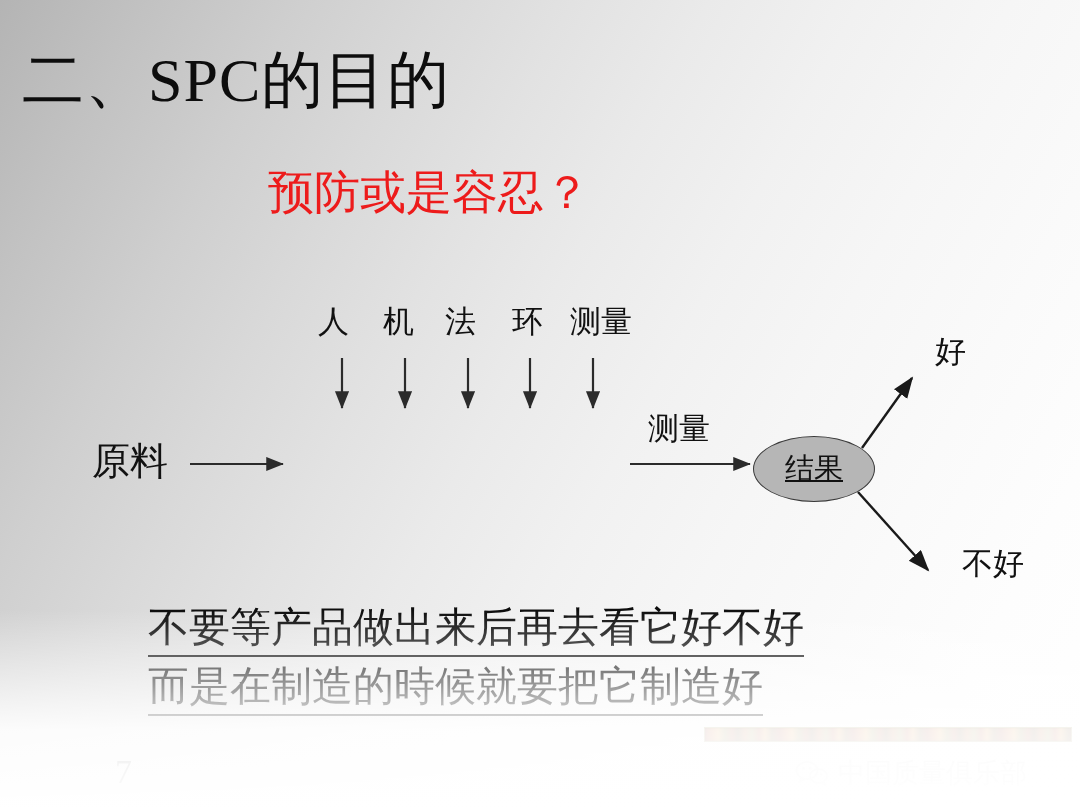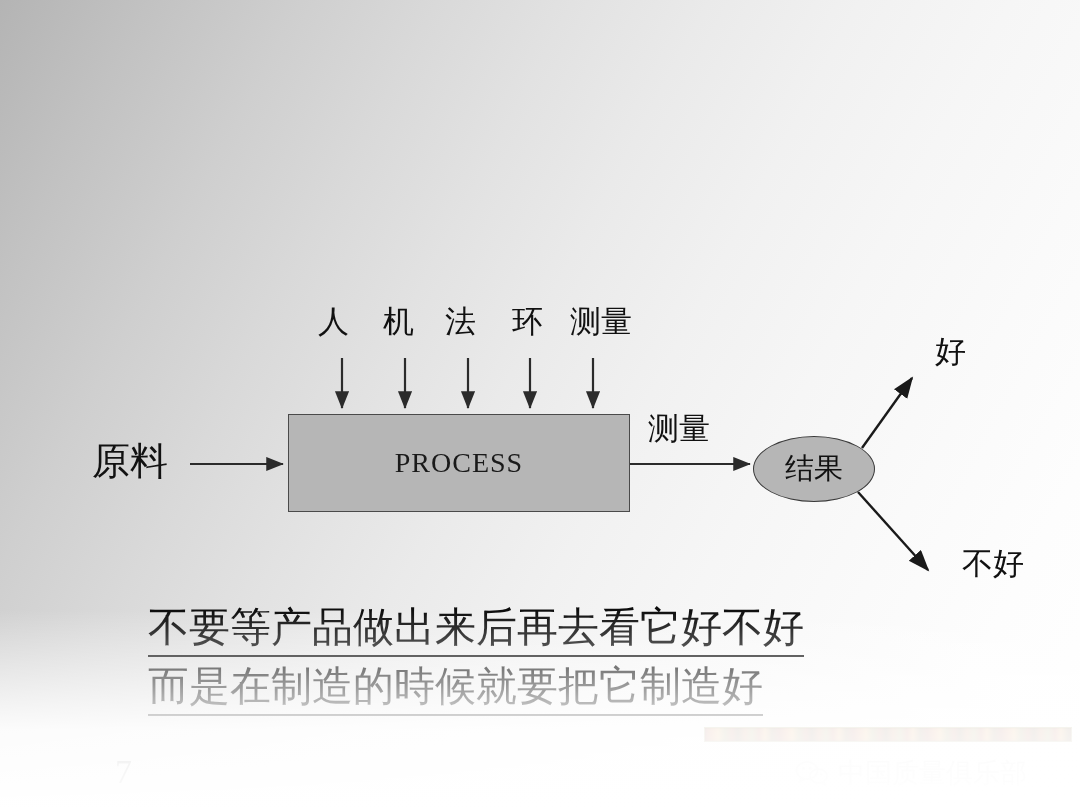--- a/index.html
+++ b/index.html
@@ -121,20 +121,21 @@
     border: 1.6px solid #3a3a3a;
     border-radius: 50%;
     box-sizing: border-box;
     display: flex;
     align-items: center;
     justify-content: center;
   }
   .result-ellipse span {
     font-size: 29px;
     color: #111111;
+    text-decoration: underline;
   }
 
   
   .bottom-text {
     position: absolute;
     left: 148px;
     top: 600px;
     font-size: 41px;
     line-height: 1.32;
     color: #0d0d0d;
@@ -193,21 +194,23 @@
     height: 26px;
     position: relative;
     flex: 0 0 auto;
   }
 </style>
 </head>
 <body>
 
 <div id="slide">
 
-
+  <div class="title">二、SPC的目的</div>
+
+  <div class="subtitle">预防或是容忍？</div>
 
   <div class="diagram">
 
     <svg width="1080" height="810" viewBox="0 0 1080 810">
       <defs>
         <marker id="arrowFilled" markerWidth="9" markerHeight="9" refX="7.6" refY="3.2" orient="auto" markerUnits="strokeWidth">
           <path d="M0,0 L8,3.2 L0,6.4 z" fill="#2b2b2b"></path>
         </marker>
         <marker id="arrowThin" markerWidth="10" markerHeight="10" refX="8.2" refY="3.4" orient="auto" markerUnits="strokeWidth">
           <path d="M0,0 L9,3.4 L0,6.8 z" fill="#1a1a1a"></path>
@@ -232,23 +235,20 @@
     </svg>
 
     <div class="dlabel lbl-ren">人</div>
     <div class="dlabel lbl-ji">机</div>
     <div class="dlabel lbl-fa">法</div>
     <div class="dlabel lbl-huan">环</div>
     <div class="dlabel lbl-celiang-top">测量</div>
 
     <div class="dlabel lbl-yuanliao">原料</div>
 
-    <div class="process-box">
-      <span>PROCESS</span>
-    </div>
 
     <div class="dlabel lbl-celiang-out">测量</div>
 
     <div class="result-ellipse">
       <span>结果</span>
     </div>
 
     <div class="dlabel lbl-hao">好</div>
     <div class="dlabel lbl-buhao">不好</div>
   </div>

